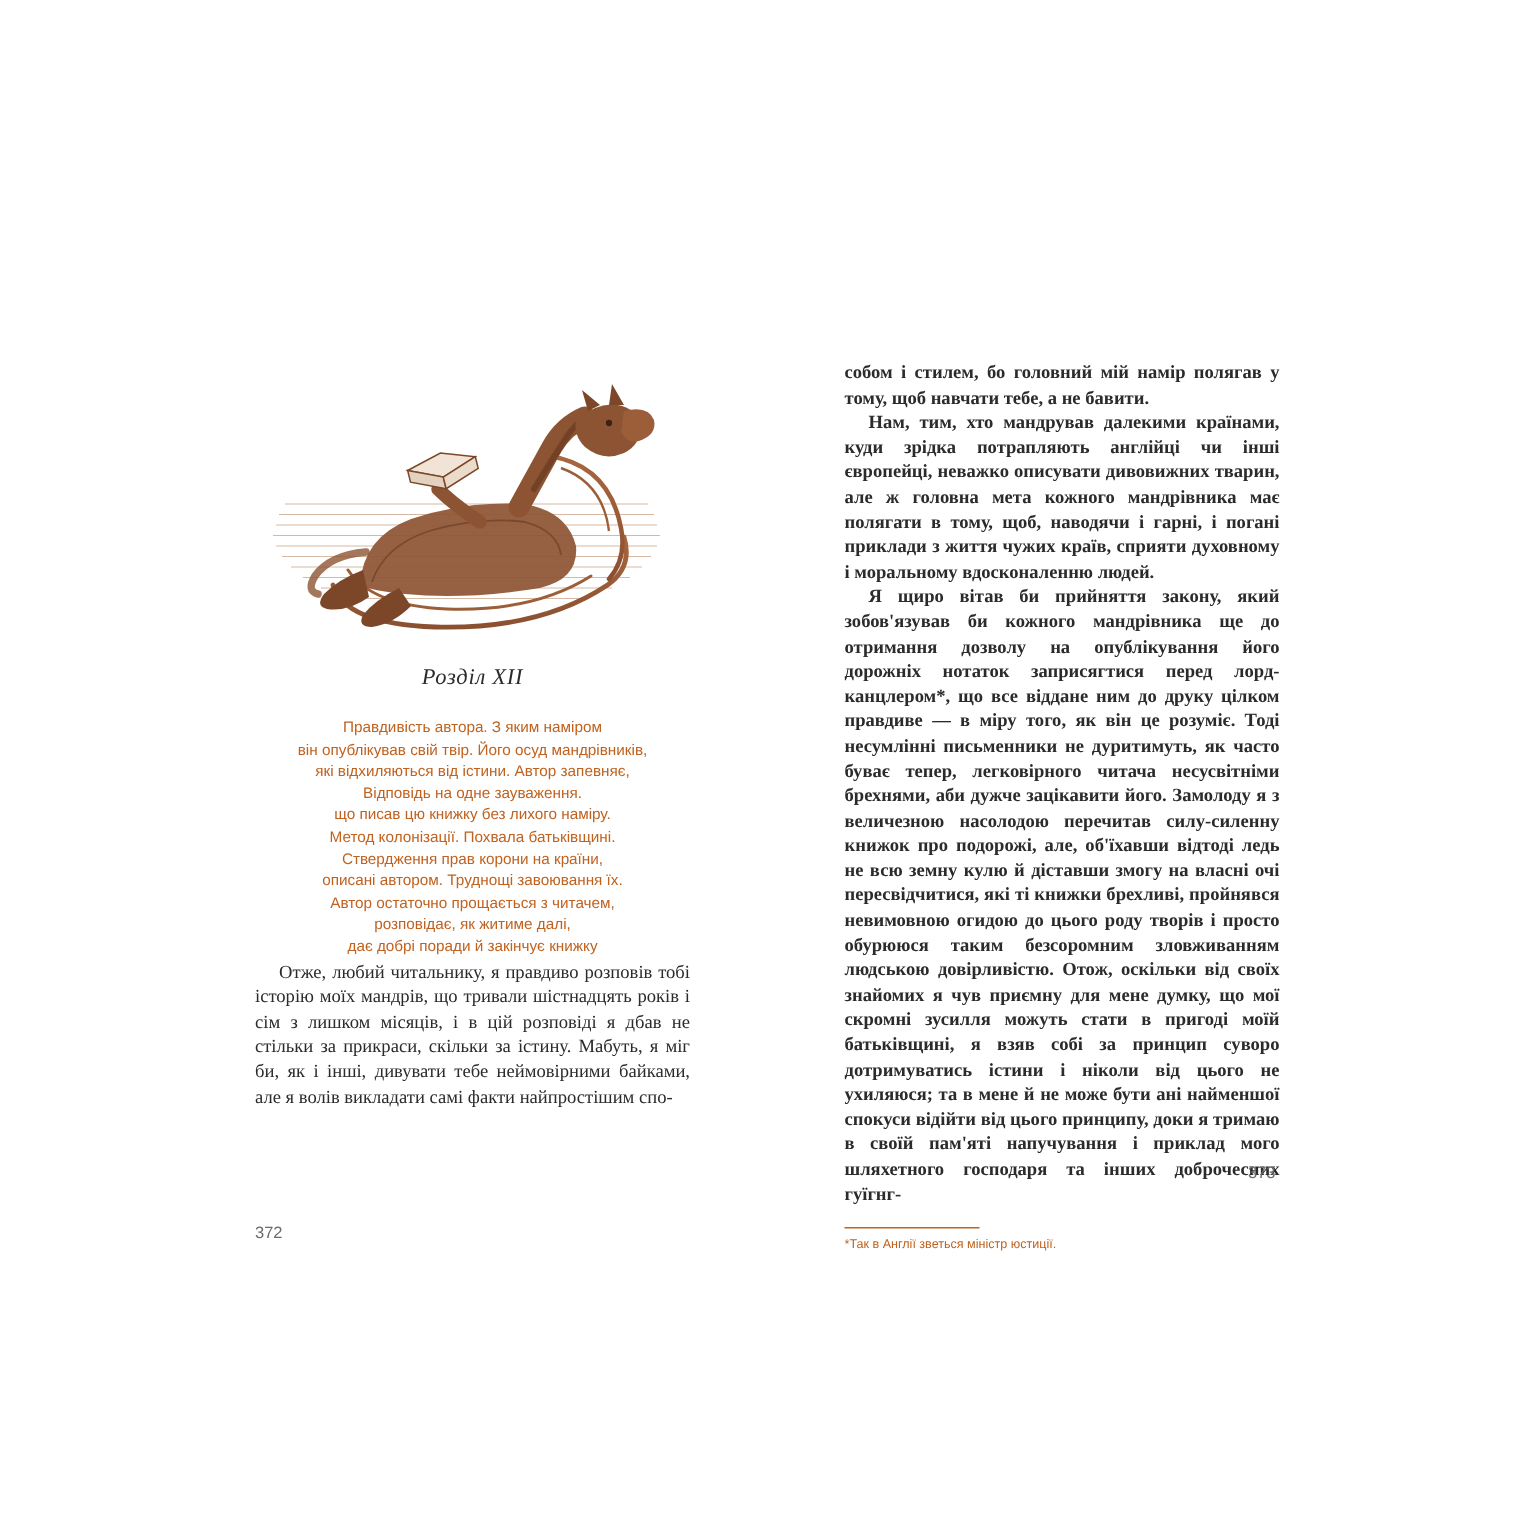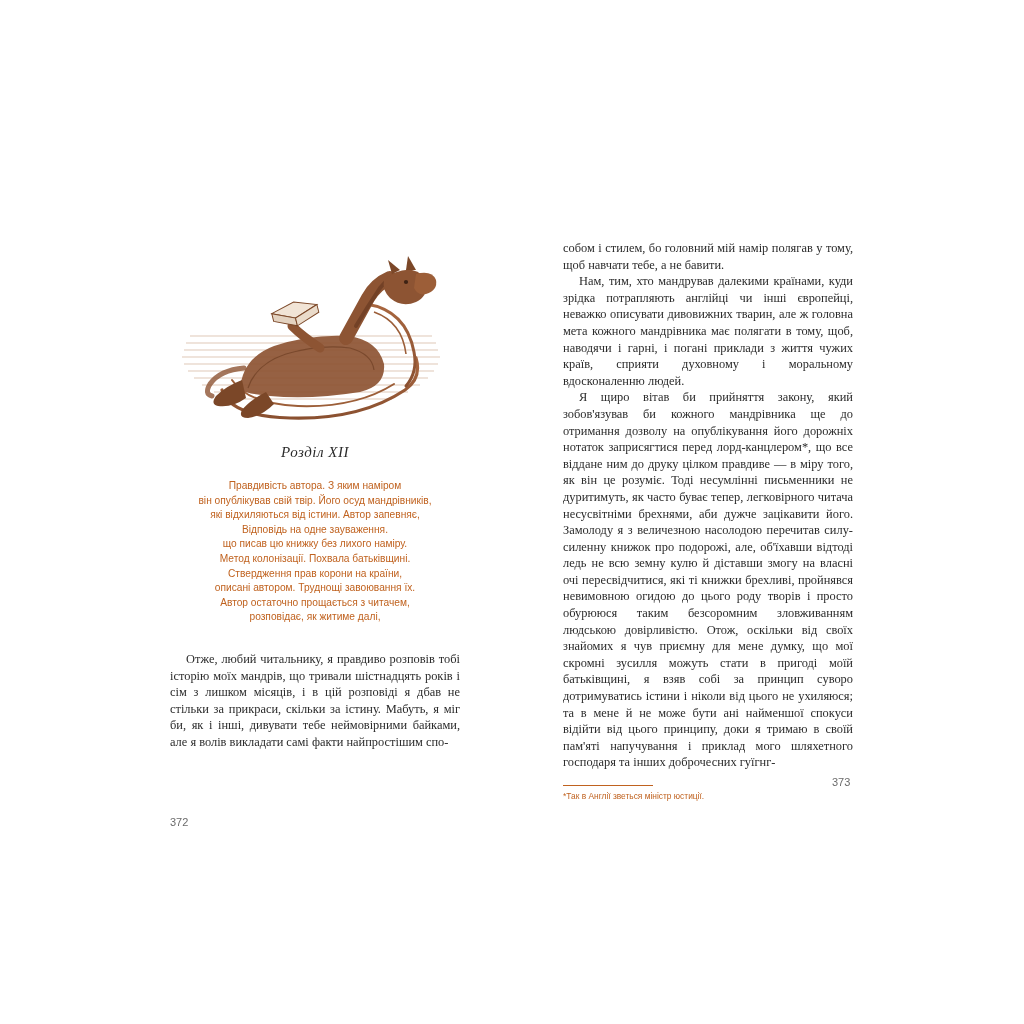--- a/index.html
+++ b/index.html
@@ -59,21 +59,20 @@
     color: #c0621f;
     font-family: "Liberation Sans", sans-serif;
     font-size: 10.2px;
     line-height: 14.6px;
   }
   .synopsis div {
     white-space: nowrap;
   }
 
   .body-text {
-    margin-top: 26px;
     font-size: 12.4px;
     line-height: 16.6px;
     text-align: justify;
     color: #2b2b2b;
   }
   .body-text p {
     margin: 0;
   }
   .body-text p.indent {
     text-indent: 16px;
@@ -81,20 +80,21 @@
 
   
   .page-right {
     position: absolute;
     left: 563px;
     top: 240px;
     width: 290px;
   }
   .page-right .body-text {
     margin-top: 0;
+    font-weight: bold;
   }
 
   .footnote-rule {
     margin-top: 14px;
     width: 90px;
     height: 1px;
     background: #c0621f;
   }
   .footnote {
     margin-top: 5px;
@@ -192,20 +192,21 @@
       <div>Правдивість автора. З яким наміром</div>
       <div>він опублікував свій твір. Його осуд мандрівників,</div>
       <div>які відхиляються від істини. Автор запевняє,</div>
       <div>Відповідь на одне зауваження.</div>
       <div>що писав цю книжку без лихого наміру.</div>
       <div>Метод колонізації. Похвала батьківщині.</div>
       <div>Ствердження прав корони на країни,</div>
       <div>описані автором. Труднощі завоювання їх.</div>
       <div>Автор остаточно прощається з читачем,</div>
       <div>розповідає, як житиме далі,</div>
+      <div>дає добрі поради й закінчує книжку</div>
     </div>
 
     <div class="body-text">
       <p class="indent">Отже, любий читальнику, я правдиво розповів тобі історію моїх мандрів, що тривали шістнадцять років і сім з лишком місяців, і в цій розповіді я дбав не стільки за прикраси, скільки за істину. Мабуть, я міг би, як і інші, дивувати тебе неймовірними байками, але я волів викладати самі факти найпростішим спо-</p>
     </div>
   </div>
 
   <div class="page-right">
     <div class="body-text">
       <p>собом і стилем, бо головний мій намір полягав у тому, щоб навчати тебе, а не бавити.</p>

